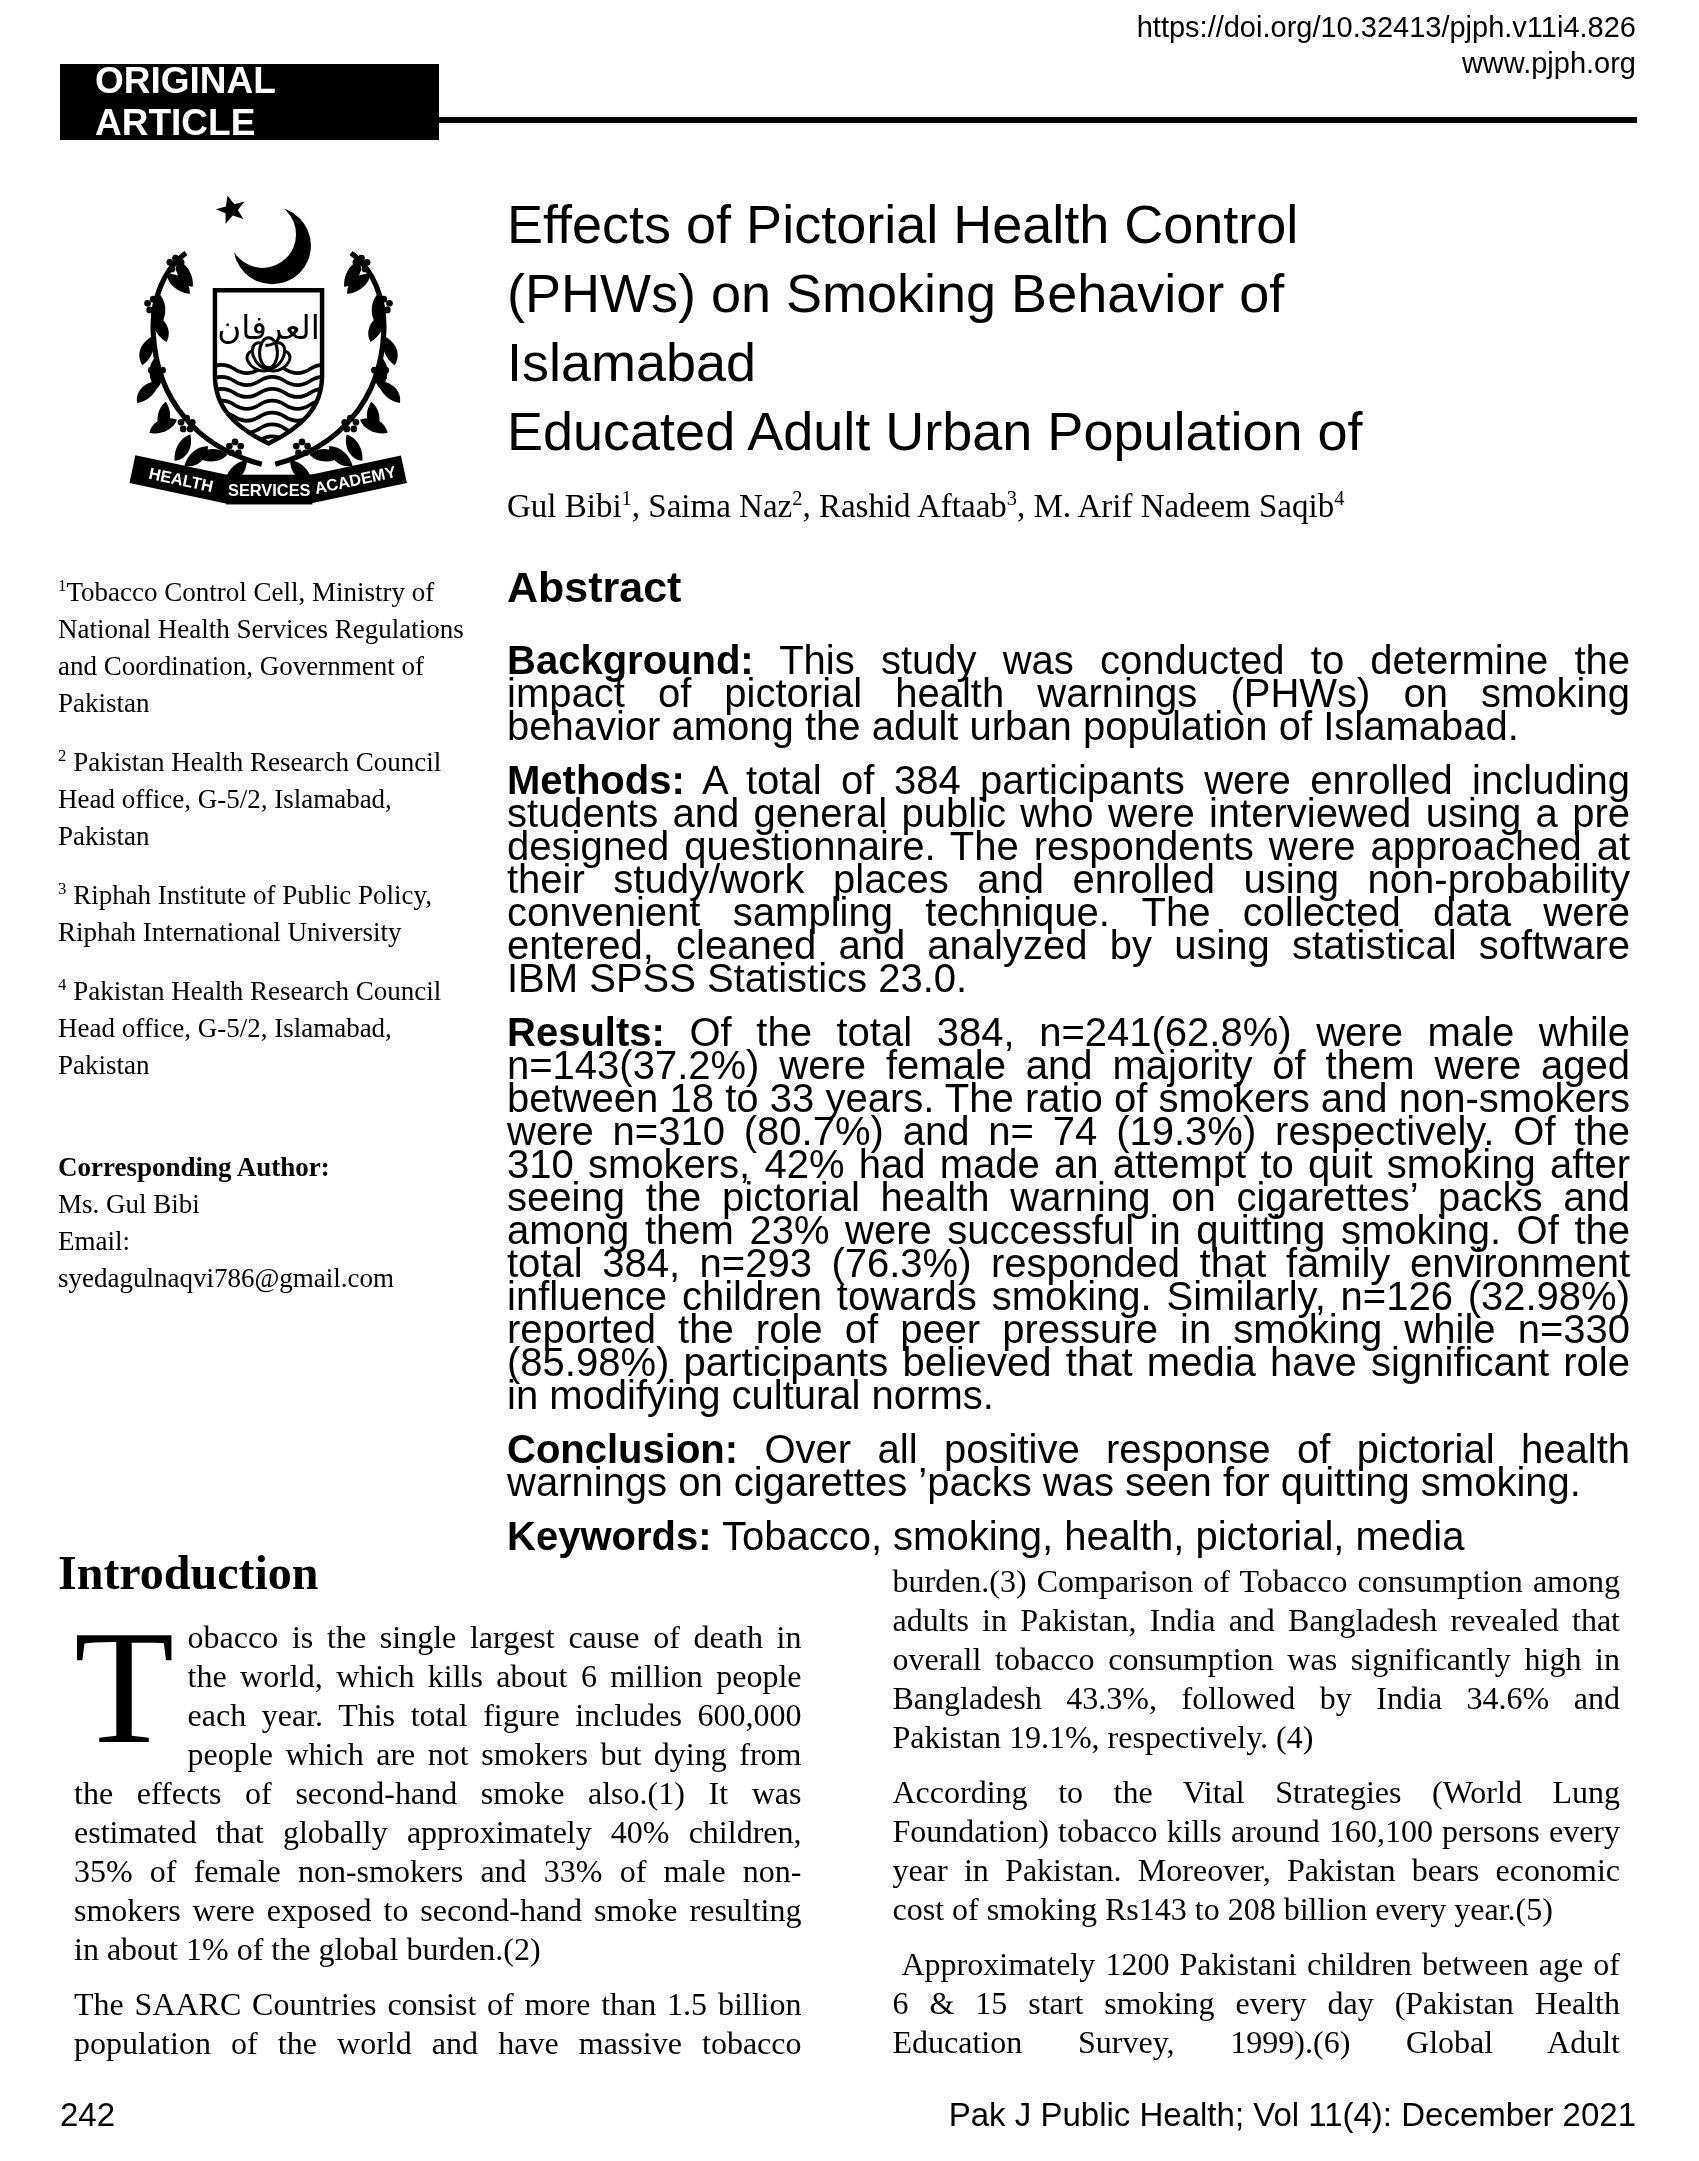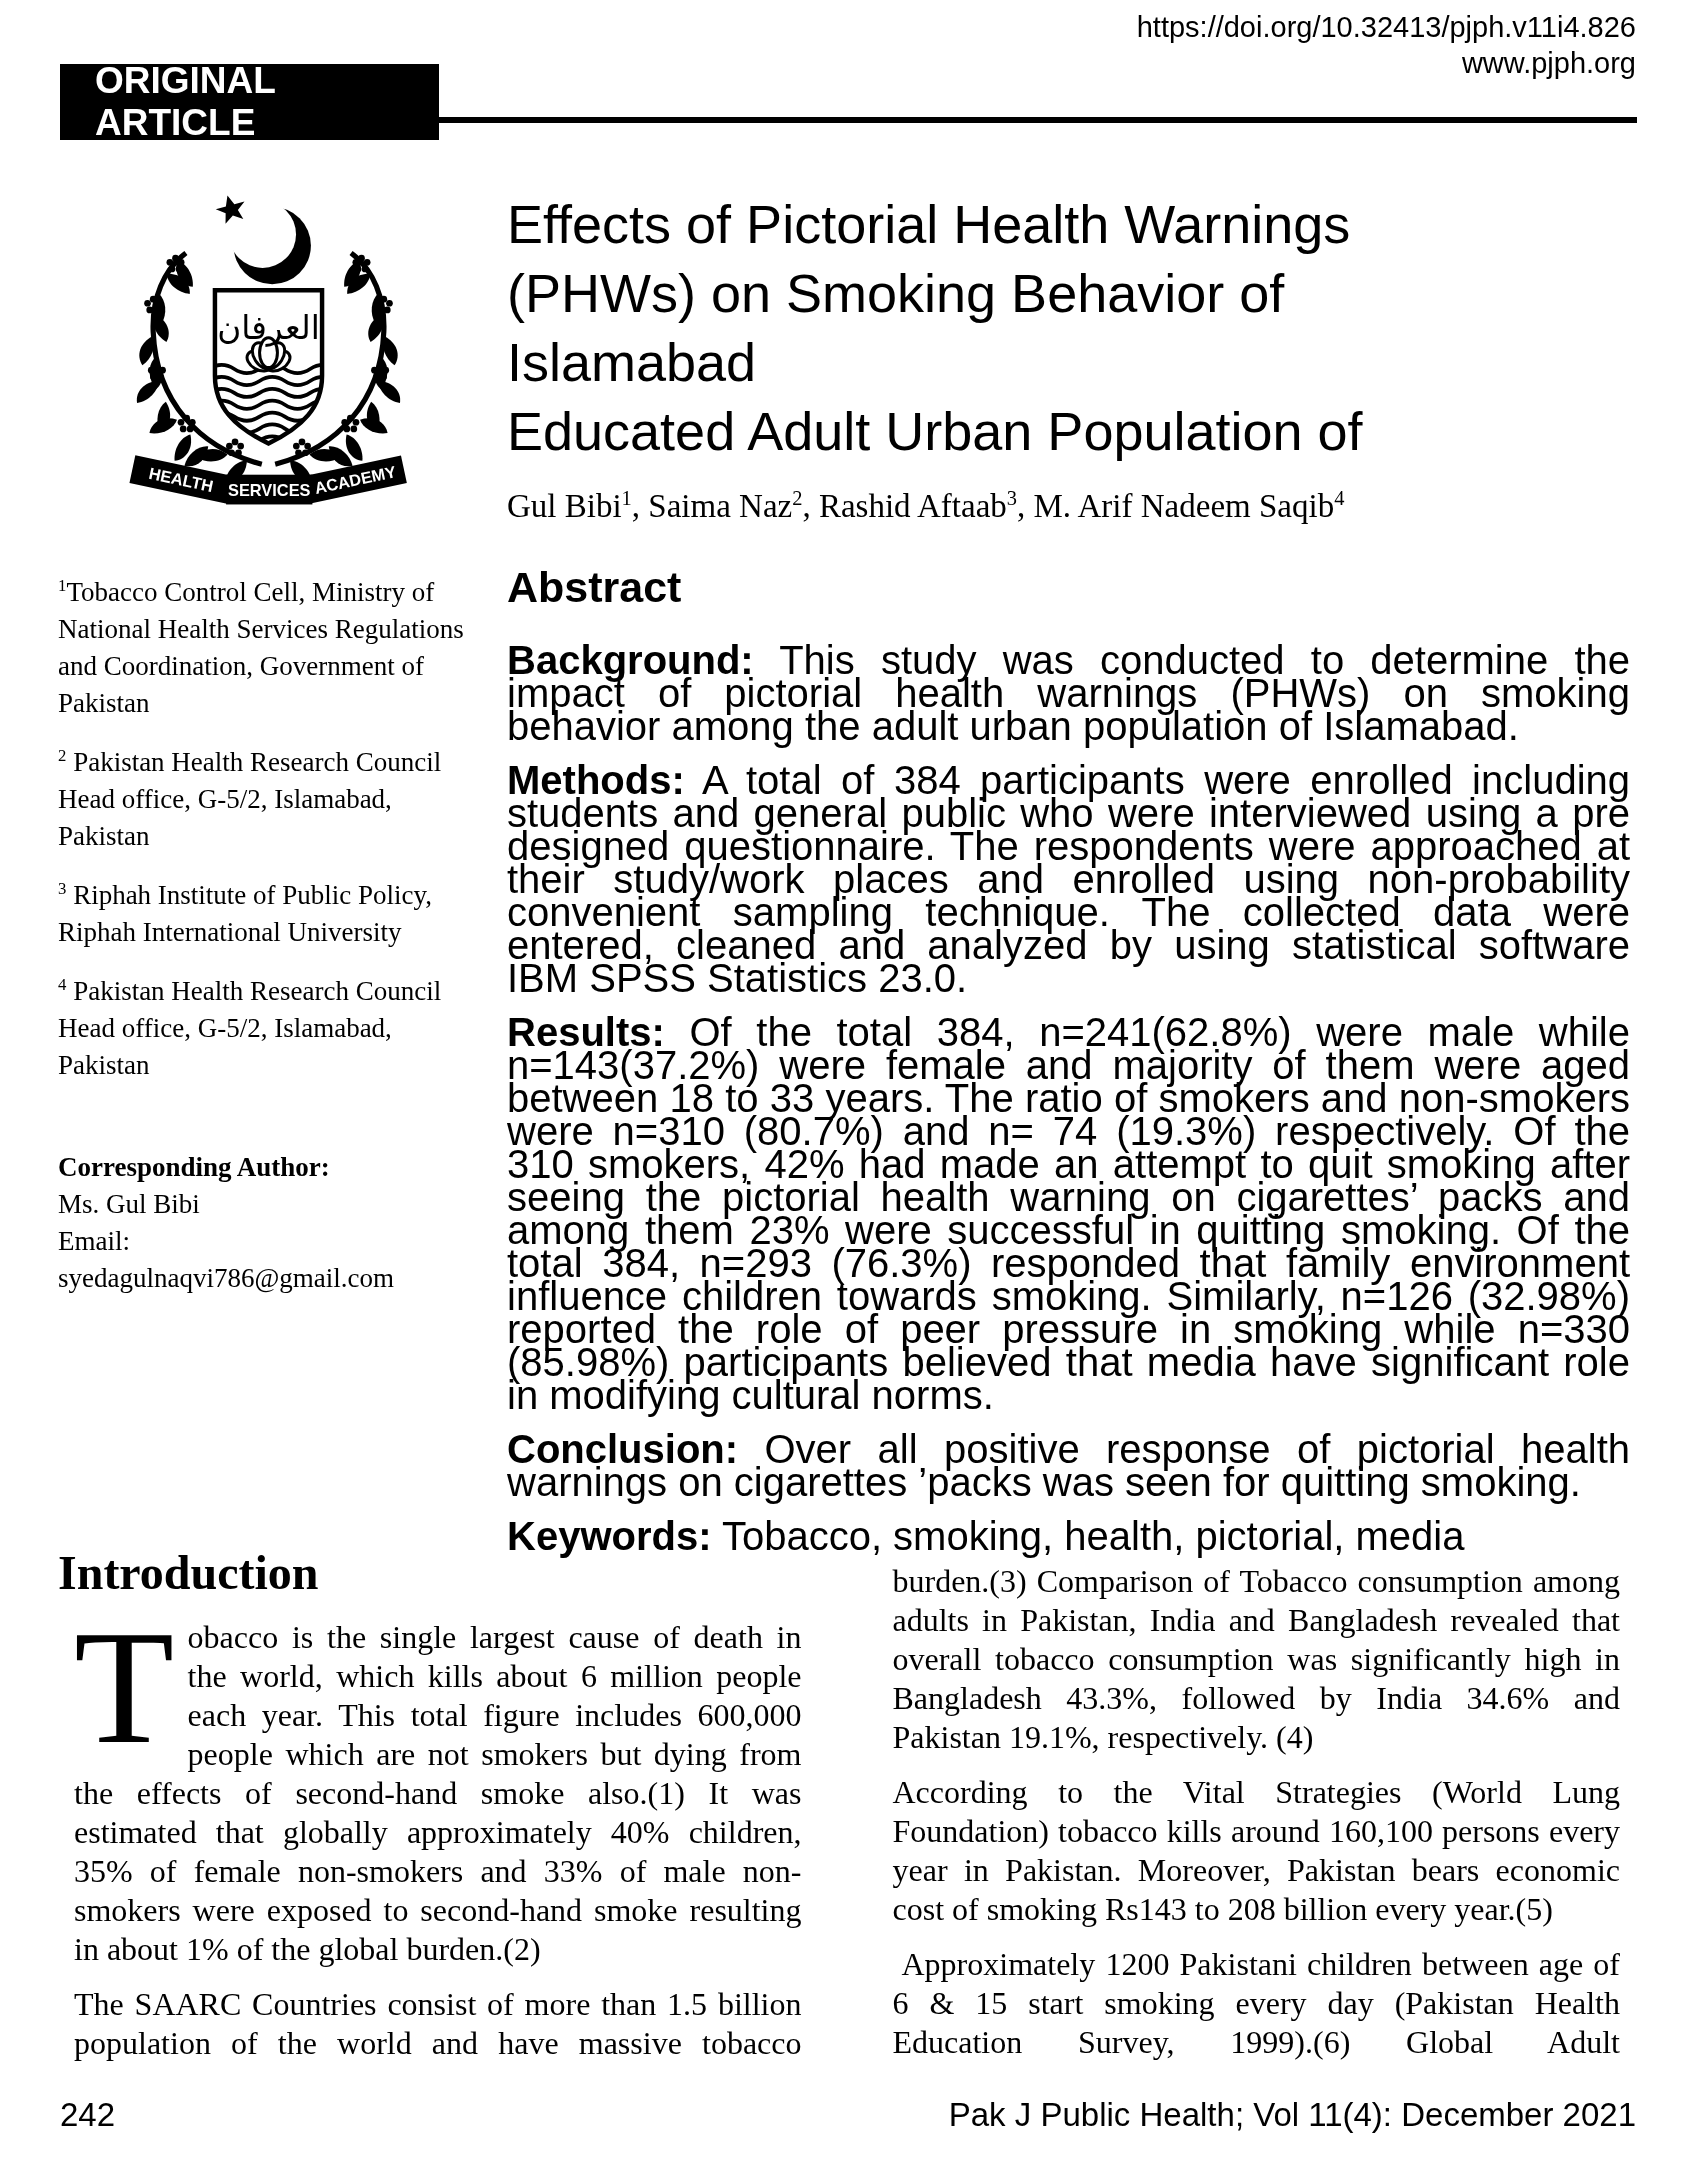--- a/index.html
+++ b/index.html
@@ -182,21 +182,21 @@
       <p class="lbl">Corresponding Author:</p>
       <p>Ms. Gul Bibi</p>
       <p>Email:</p>
       <p>syedagulnaqvi786@gmail.com</p>
     </div>
   </div>
 </div>
 
 <div class="main">
   <h1 class="title">
-    <div>Effects of Pictorial Health Warnings</div>
+    <div>Effects of Pictorial Health Control</div>
     <div>(PHWs) on Smoking Behavior of</div>
     <div>Islamabad</div>
     <div>Educated Adult Urban Population of</div>
   </h1>
   <div class="authors">Gul Bibi<sup>1</sup>, Saima Naz<sup>2</sup>, Rashid Aftaab<sup>3</sup>, M. Arif Nadeem Saqib<sup>4</sup></div>
 
   <h2 class="abstract-h">Abstract</h2>
 
   <p class="abs-p first">
     <span class="lbl">Background:</span>

